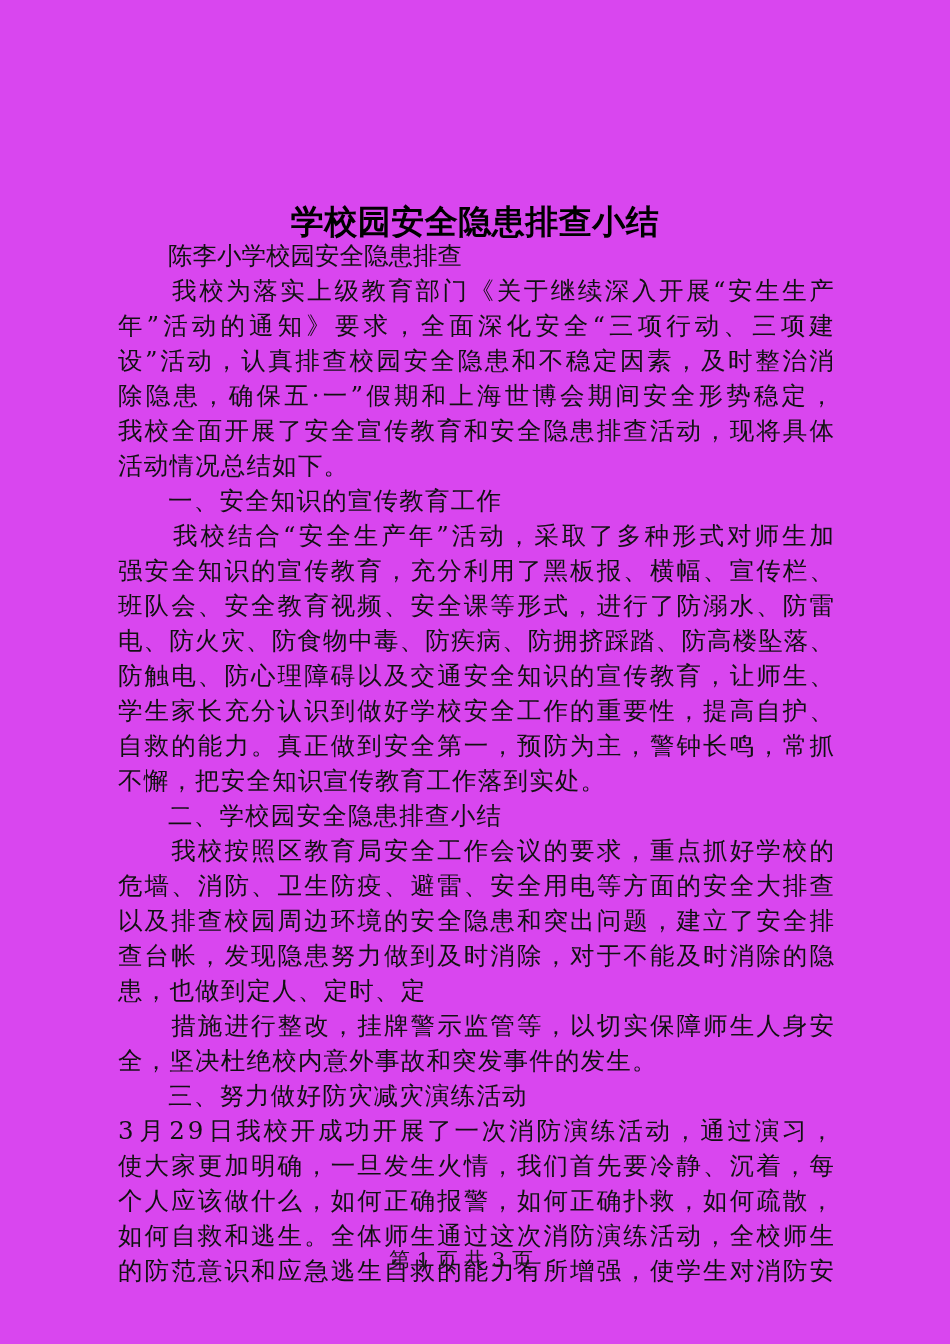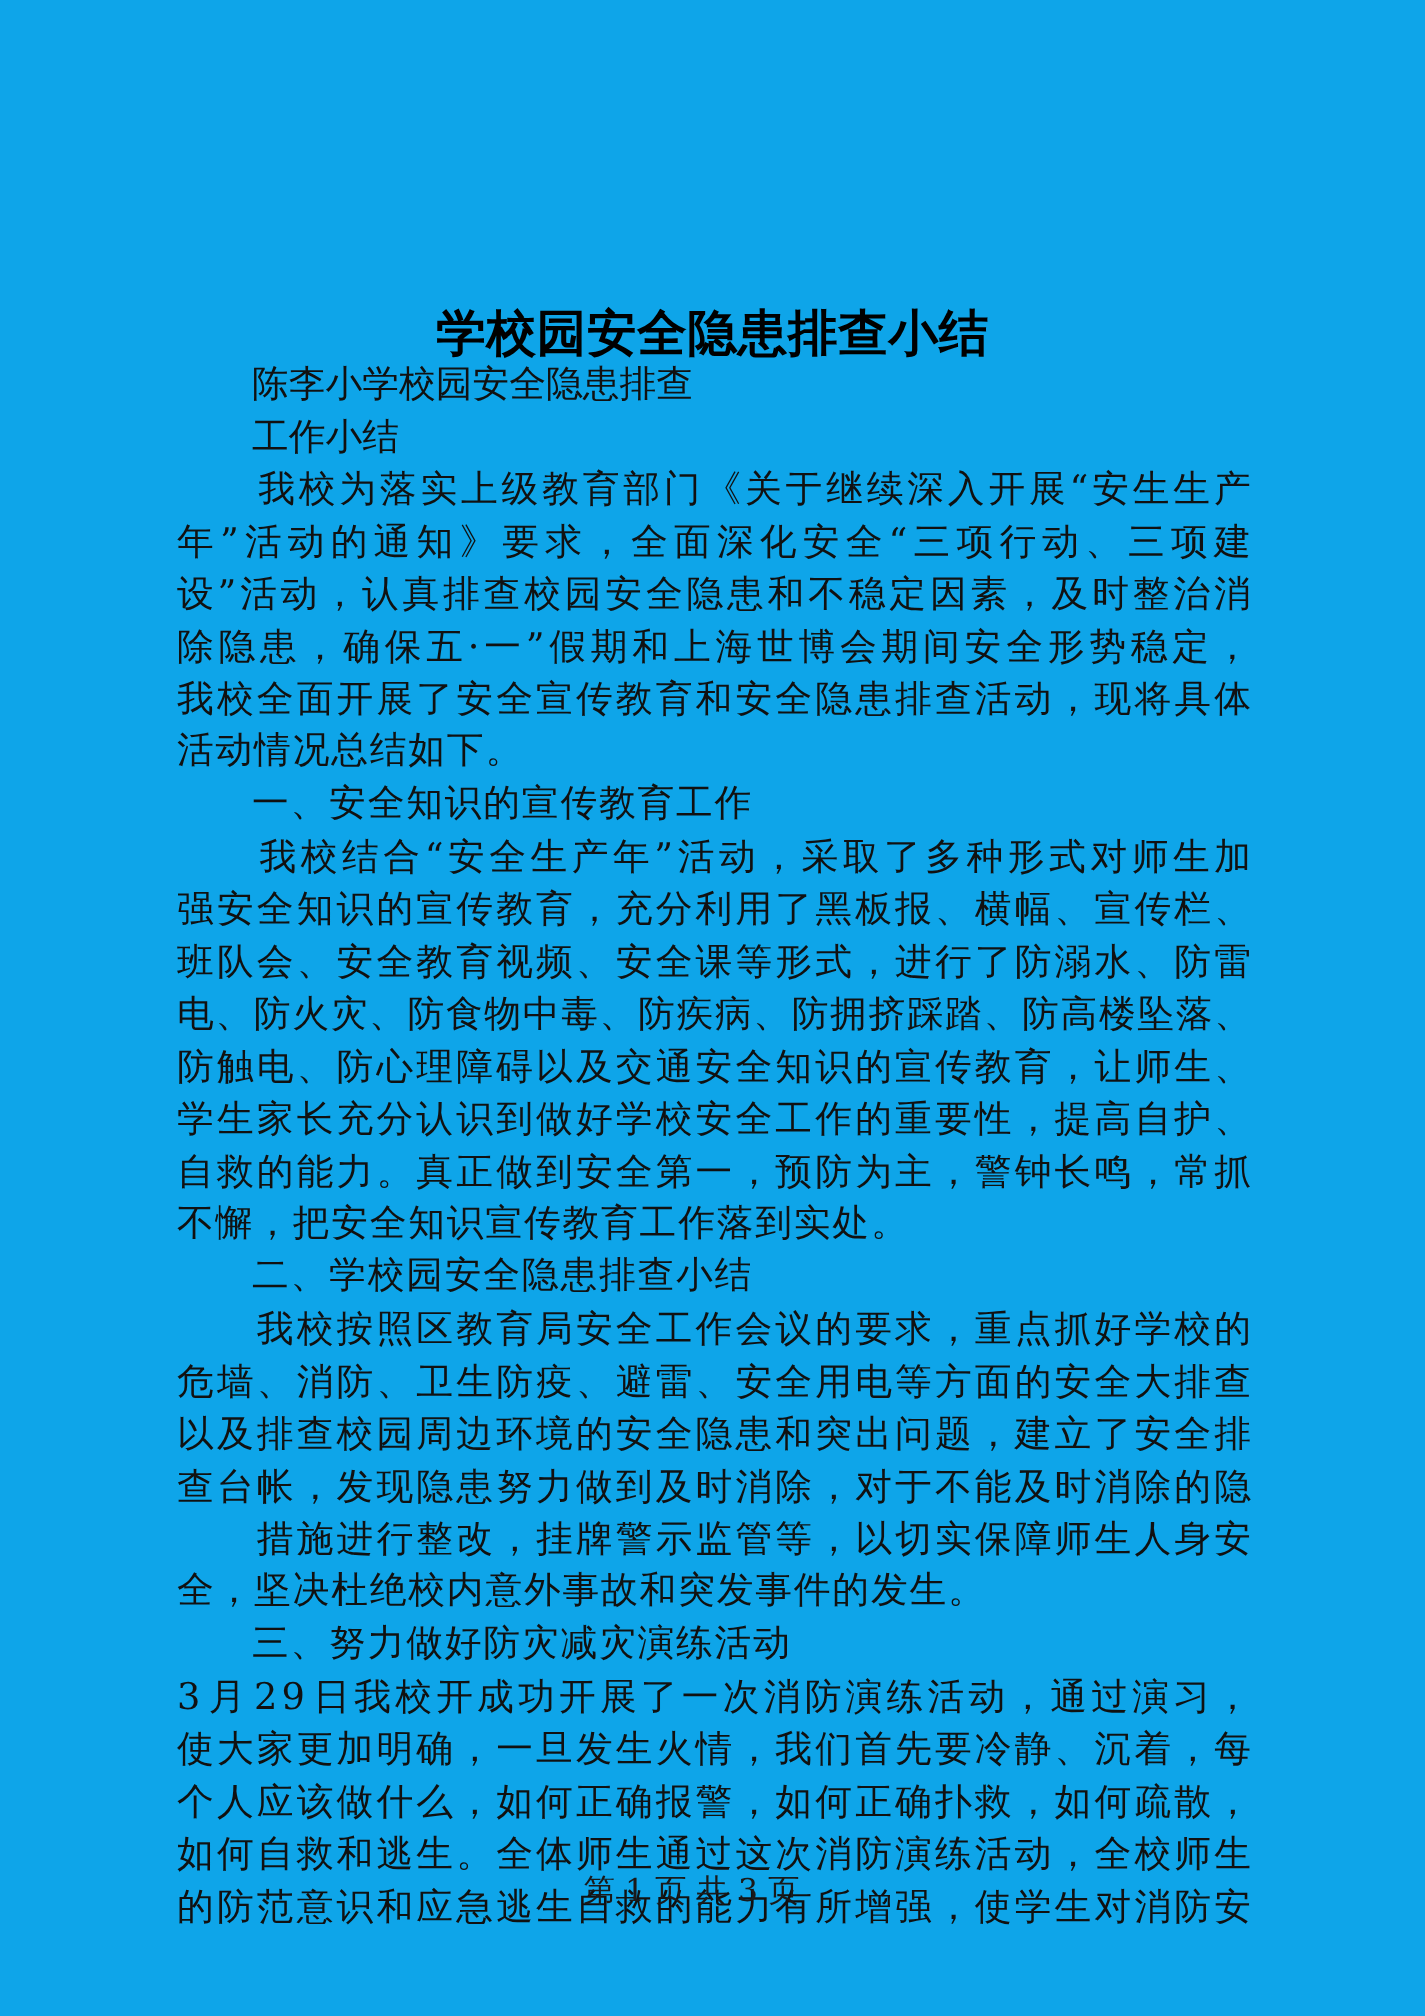--- a/index.html
+++ b/index.html
@@ -13,21 +13,21 @@
     height: 1344px;
     position: relative;
     overflow: hidden;
     font-family: "DejaVu Sans", "Liberation Sans", sans-serif;
     color: #000000;
   }
 
   .page {
     position: absolute;
     inset: 0;
-    background: #0ea5e9;
+    background: #d946ef;
   }
 
   
   .doc-title {
     position: absolute;
     top: 178px;
     left: 0;
     width: 950px;
     text-align: center;
     font-family: "DejaVu Serif", "Liberation Serif", serif;
@@ -96,21 +96,20 @@
 </head>
 <body style="background: rgb(255, 255, 255);">
 
 <div class="page">
 
   <h1 class="doc-title">学校园安全隐患排查小结</h1>
 
   <div class="body-block">
 
     <div class="line flow indent">陈李小学校园安全隐患排查</div>
-    <div class="line flow indent">工作小结</div>
 
     <div id="lines-host">
         <div class="line just">
           <span>　</span>
           <span>　</span>
           <span>我</span>
           <span>校</span>
           <span>为</span>
           <span>落</span>
           <span>实</span>
@@ -567,20 +566,21 @@
           <span>于</span>
           <span>不</span>
           <span>能</span>
           <span>及</span>
           <span>时</span>
           <span>消</span>
           <span>除</span>
           <span>的</span>
           <span>隐</span>
         </div>
+        <div class="line flow ls1">患，也做到定人、定时、定</div>
         <div class="line just">
           <span>　</span>
           <span>　</span>
           <span>措</span>
           <span>施</span>
           <span>进</span>
           <span>行</span>
           <span>整</span>
           <span>改</span>
           <span>，</span>

